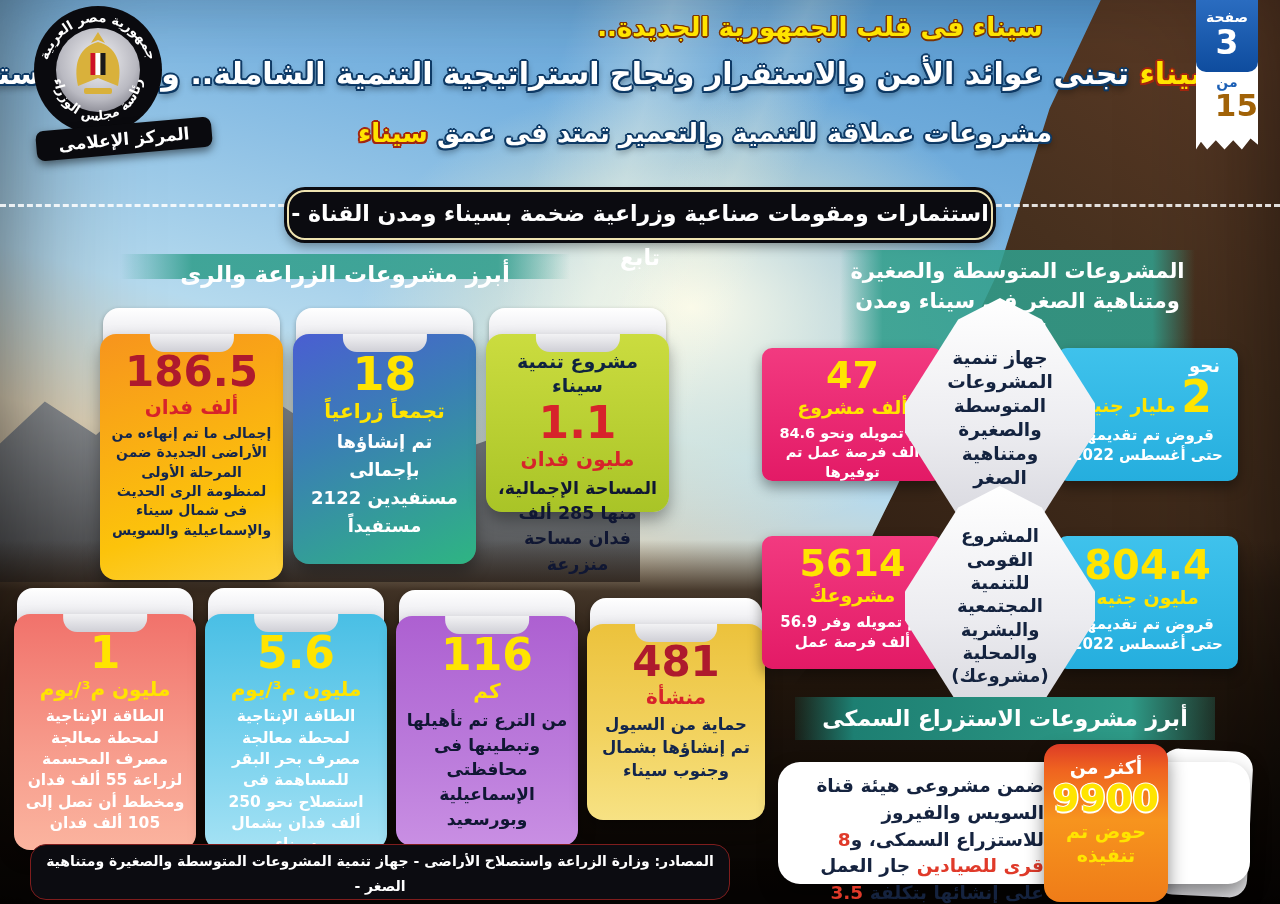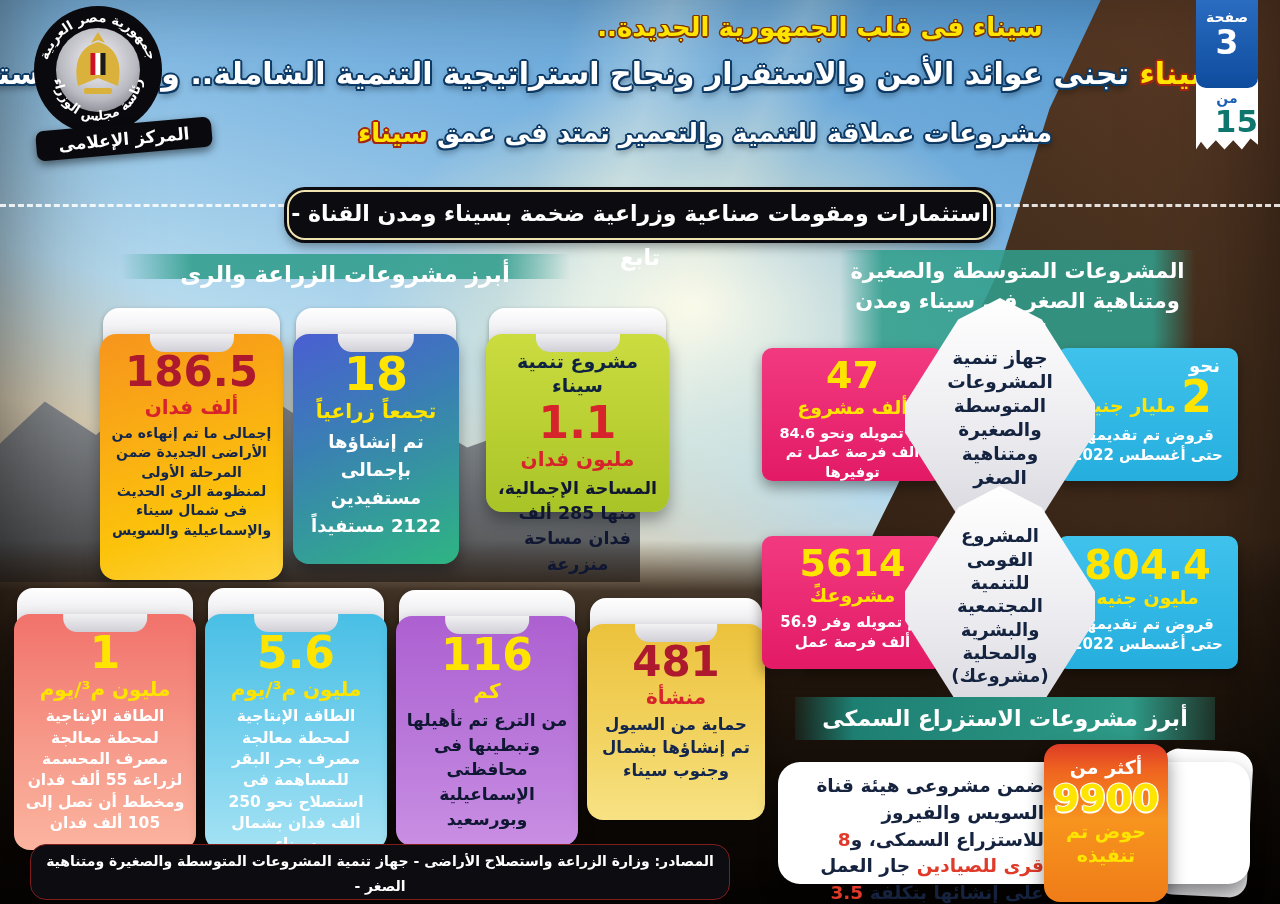--- a/index.html
+++ b/index.html
@@ -53,26 +53,26 @@
   .logo-svg{ position:absolute; left:6px; top:2px; }
   .ring-text{ font-size:13px; font-weight:700; fill:#fff; letter-spacing:.5px; }
   .media-banner{ position:absolute; left:10px; top:122px; width:176px; padding:5px 0; z-index:31;
     background:#0a0a0e; color:#fff; font-size:17px; text-align:center; transform:rotate(-5deg);
     border-radius:8px; box-shadow:0 4px 8px rgba(0,0,0,.5); }
 
   
   .page-ribbon{ position:absolute; z-index:30; left:1196px; top:0; width:62px; height:154px; background:#fff;
     clip-path:polygon(0 0,100% 0,100% 94%,88% 90%,74% 97%,60% 91%,46% 97%,32% 91%,18% 97%,8% 92%,0 97%);
     box-shadow:0 4px 10px rgba(0,0,0,.4); text-align:center; }
-  .ribbon-blue{ width:100%; height:88px; background:linear-gradient(180deg,#2a6cc0,#0e4c9e);
+  .ribbon-blue{ width:100%; height:72px; background:linear-gradient(180deg,#2a6cc0,#0e4c9e);
     border-radius:0 0 10px 10px; color:#fff; }
   .pr-label{ font-size:14px; padding-top:9px; }
   .pr-num{ font-size:33px; line-height:1.1; }
   .pr-of{ font-size:14px; color:#1b5fb5; padding-top:2px; }
-  .pr-total{ font-size:31px; color:#0f766e; line-height:1;margin-left:36px; }
+  .pr-total{ font-size:31px; color:#a16207; line-height:1;margin-left:36px; }
 
   
   .dashed{ position:absolute; z-index:9; left:0; top:204px; width:1280px; border-top:3px dashed rgba(255,255,255,.85); }
   .black-banner{ position:absolute; z-index:10; left:287px; top:190px; width:706px; height:50px;
     background:#0b0b10; border:2px solid #efe3b0; border-radius:18px; box-shadow:0 0 0 3px #0b0b10, 0 6px 12px rgba(0,0,0,.4);
     color:#fff; font-size:22px; text-align:center; line-height:44px; }
 
   
   .band{ position:absolute; z-index:10; color:#fff; text-align:center; }
   .agri-header{ left:120px; top:254px; width:450px; height:25px; font-size:23px; line-height:40px;
@@ -210,21 +210,21 @@
   <div class="card" style="left:100px;top:308px;width:183px;height:272px">
     <div class="card-tab"></div>
     <div class="card-face grad-orange">
       <div class="card-notch"></div>
       <div class="num c-red" style="font-size:42px">186.5</div>
       <div class="unit c-red2">ألف فدان</div>
       <div class="cbody c-navy" style="font-size:14px">إجمالى ما تم إنهاءه من الأراضى الجديدة ضمن المرحلة الأولى لمنظومة الرى الحديث فى شمال سيناء والإسماعيلية والسويس</div>
     </div>
   </div>
 
-  <div class="card" style="left:293px;top:308px;width:166px;height:256px">
+  <div class="card" style="left:293px;top:308px;width:183px;height:256px">
     <div class="card-tab"></div>
     <div class="card-face grad-blugreen">
       <div class="card-notch"></div>
       <div class="num c-yellow" style="font-size:46px">18</div>
       <div class="unit c-yellow">تجمعاً زراعياً</div>
       <div class="cbody c-white" style="font-size:18px;line-height:1.55">تم إنشاؤها بإجمالى مستفيدين 2122 مستفيداً</div>
     </div>
   </div>
 
   <div class="card" style="left:486px;top:308px;width:183px;height:204px">

